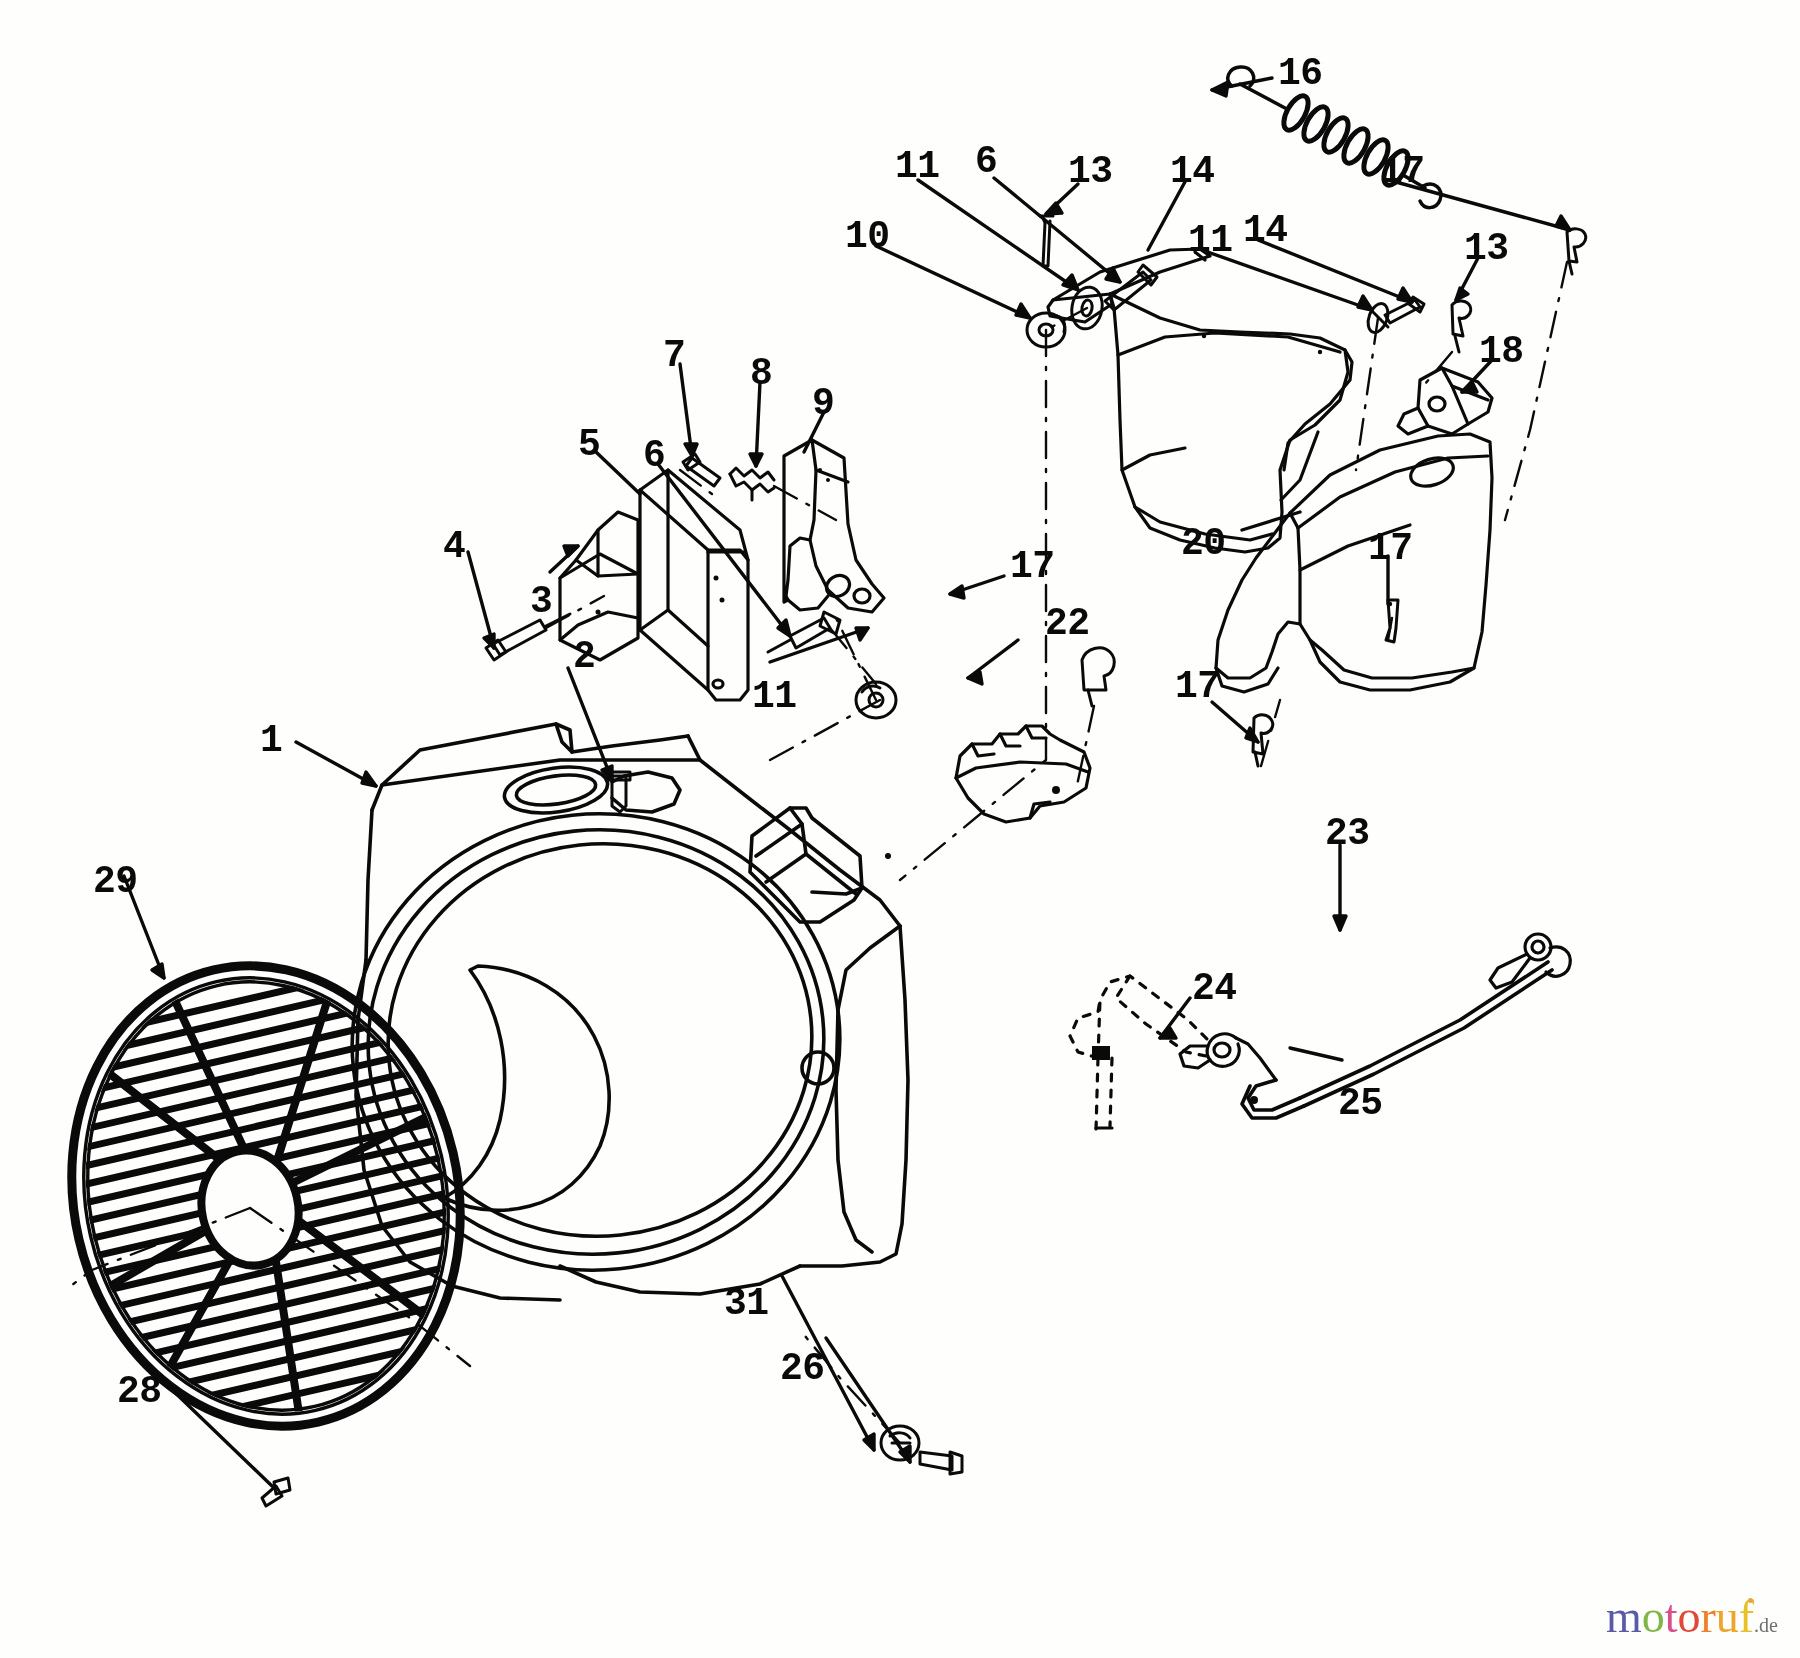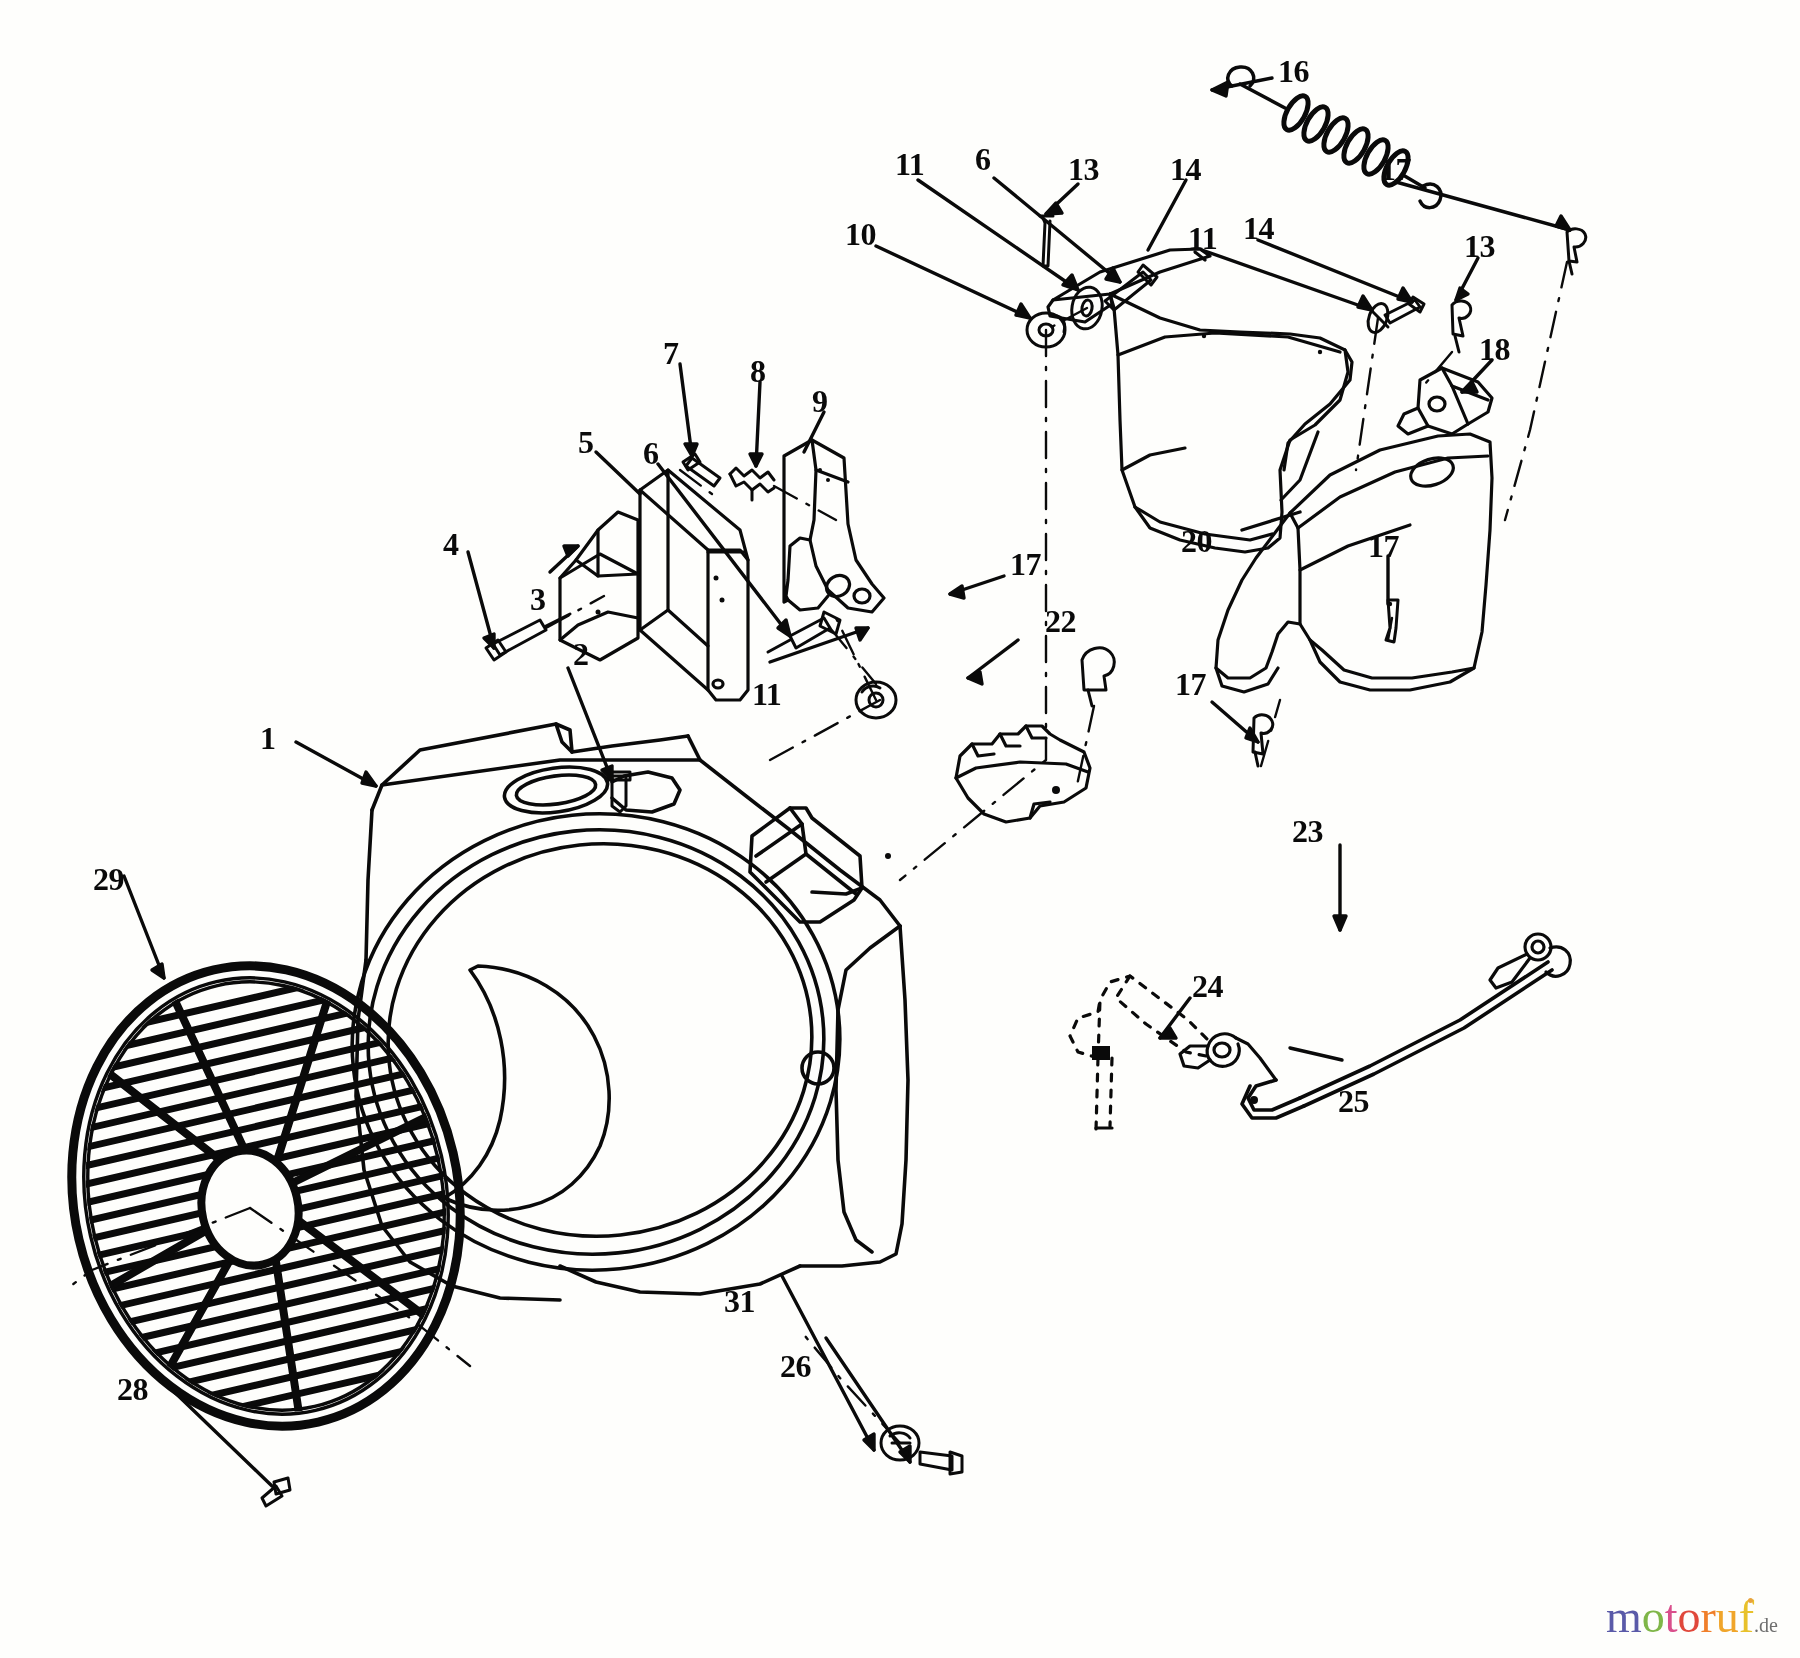--- a/index.html
+++ b/index.html
@@ -19,23 +19,23 @@
     overflow: hidden;
   }
   #diagram-svg {
     position: absolute;
     left: 0; top: 0;
     width: 1800px;
     height: 1658px;
   }
   .callout {
     position: absolute;
-    font-family: Liberation Serif, serif;
+    font-family: Liberation Mono, monospace;
     font-weight: bold;
-    font-size: 32px;
+    font-size: 38px;
     line-height: 1;
     color: #0a0a0a;
     letter-spacing: -0.5px;
     white-space: nowrap;
     user-select: none;
   }
   #watermark {
     position: absolute;
     right: 22px;
     bottom: 18px;
@@ -542,21 +542,21 @@
   <div class="callout" style="left:443px;  top:528px;">4</div>
   <div class="callout" style="left:530px;  top:583px;">3</div>
   <div class="callout" style="left:1181px; top:525px;">20</div>
   <div class="callout" style="left:1010px; top:548px;">17</div>
   <div class="callout" style="left:1368px; top:530px;">17</div>
   <div class="callout" style="left:752px;  top:678px;">11</div>
   <div class="callout" style="left:1045px; top:605px;">22</div>
   <div class="callout" style="left:1175px; top:668px;">17</div>
   <div class="callout" style="left:573px;  top:638px;">2</div>
   <div class="callout" style="left:260px;  top:722px;">1</div>
-  <div class="callout" style="left:1292px; top:815px;">23</div>
+  <div class="callout" style="left:1325px; top:815px;">23</div>
   <div class="callout" style="left:93px;   top:845px;margin-top:18px;">29</div>
   <div class="callout" style="left:1192px; top:970px;">24</div>
   <div class="callout" style="left:1338px; top:1085px;">25</div>
   <div class="callout" style="left:724px;  top:1285px;">31</div>
   <div class="callout" style="left:780px;  top:1350px;">26</div>
   <div class="callout" style="left:117px;  top:1373px;">28</div>
 
   <div id="watermark">
     <span class="l" style="color: rgb(90, 90, 168);">m</span><span class="l" style="color: rgb(127, 182, 72);">o</span><span class="l" style="color: rgb(217, 79, 140);">t</span><span class="l" style="color: rgb(224, 72, 59);">o</span><span class="l" style="color: rgb(240, 127, 42);">r</span><span class="l" style="color: rgb(240, 165, 42);">u</span><span class="l" style="color: rgb(232, 193, 42);">f</span><span class="dot-acc"></span><span class="suffix" style="color: rgb(111, 111, 111);">.de</span>
   </div>

